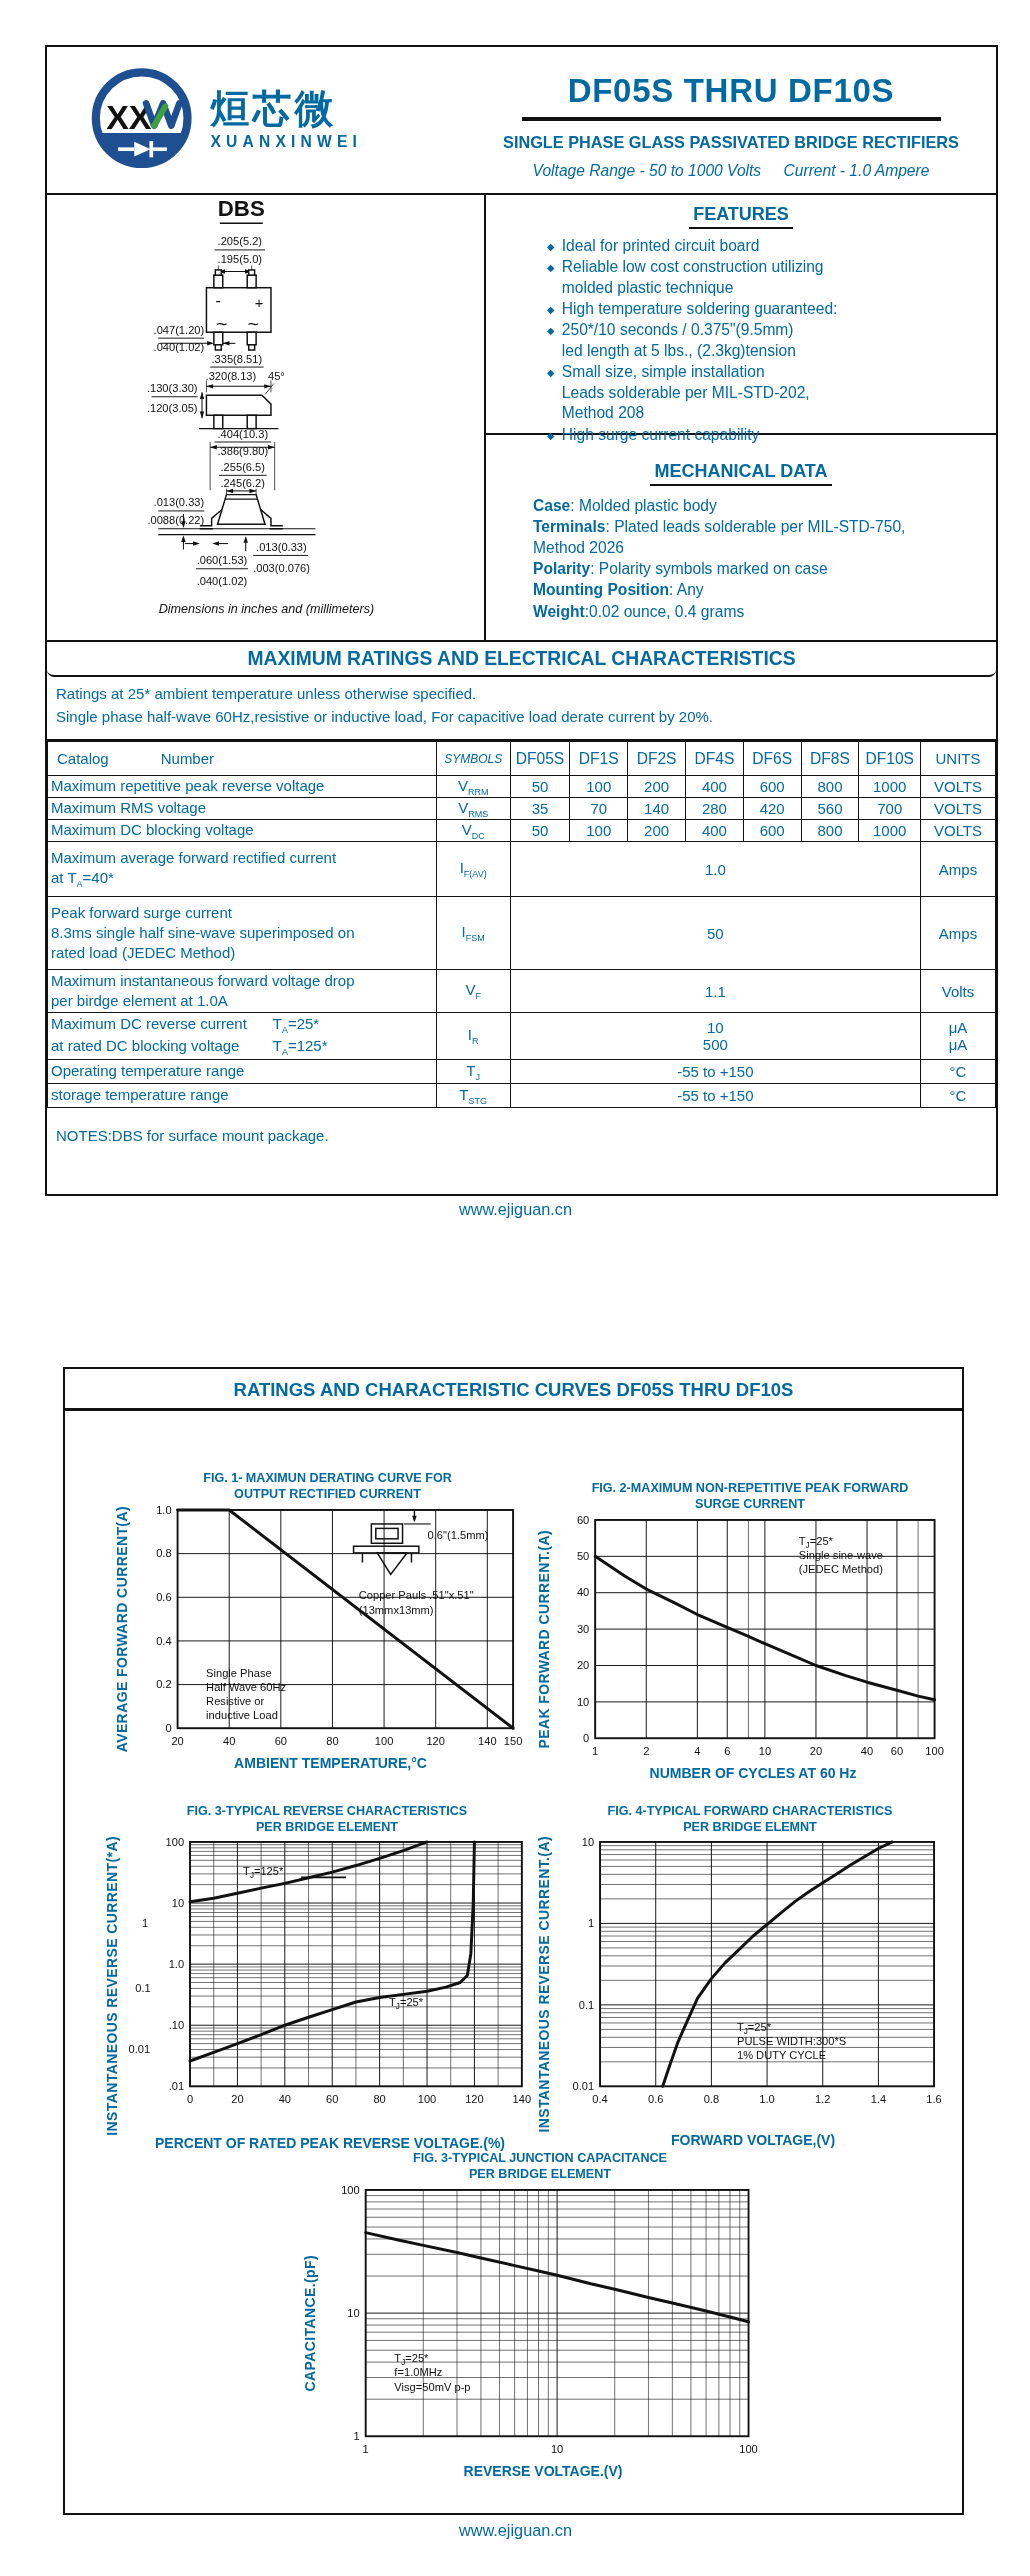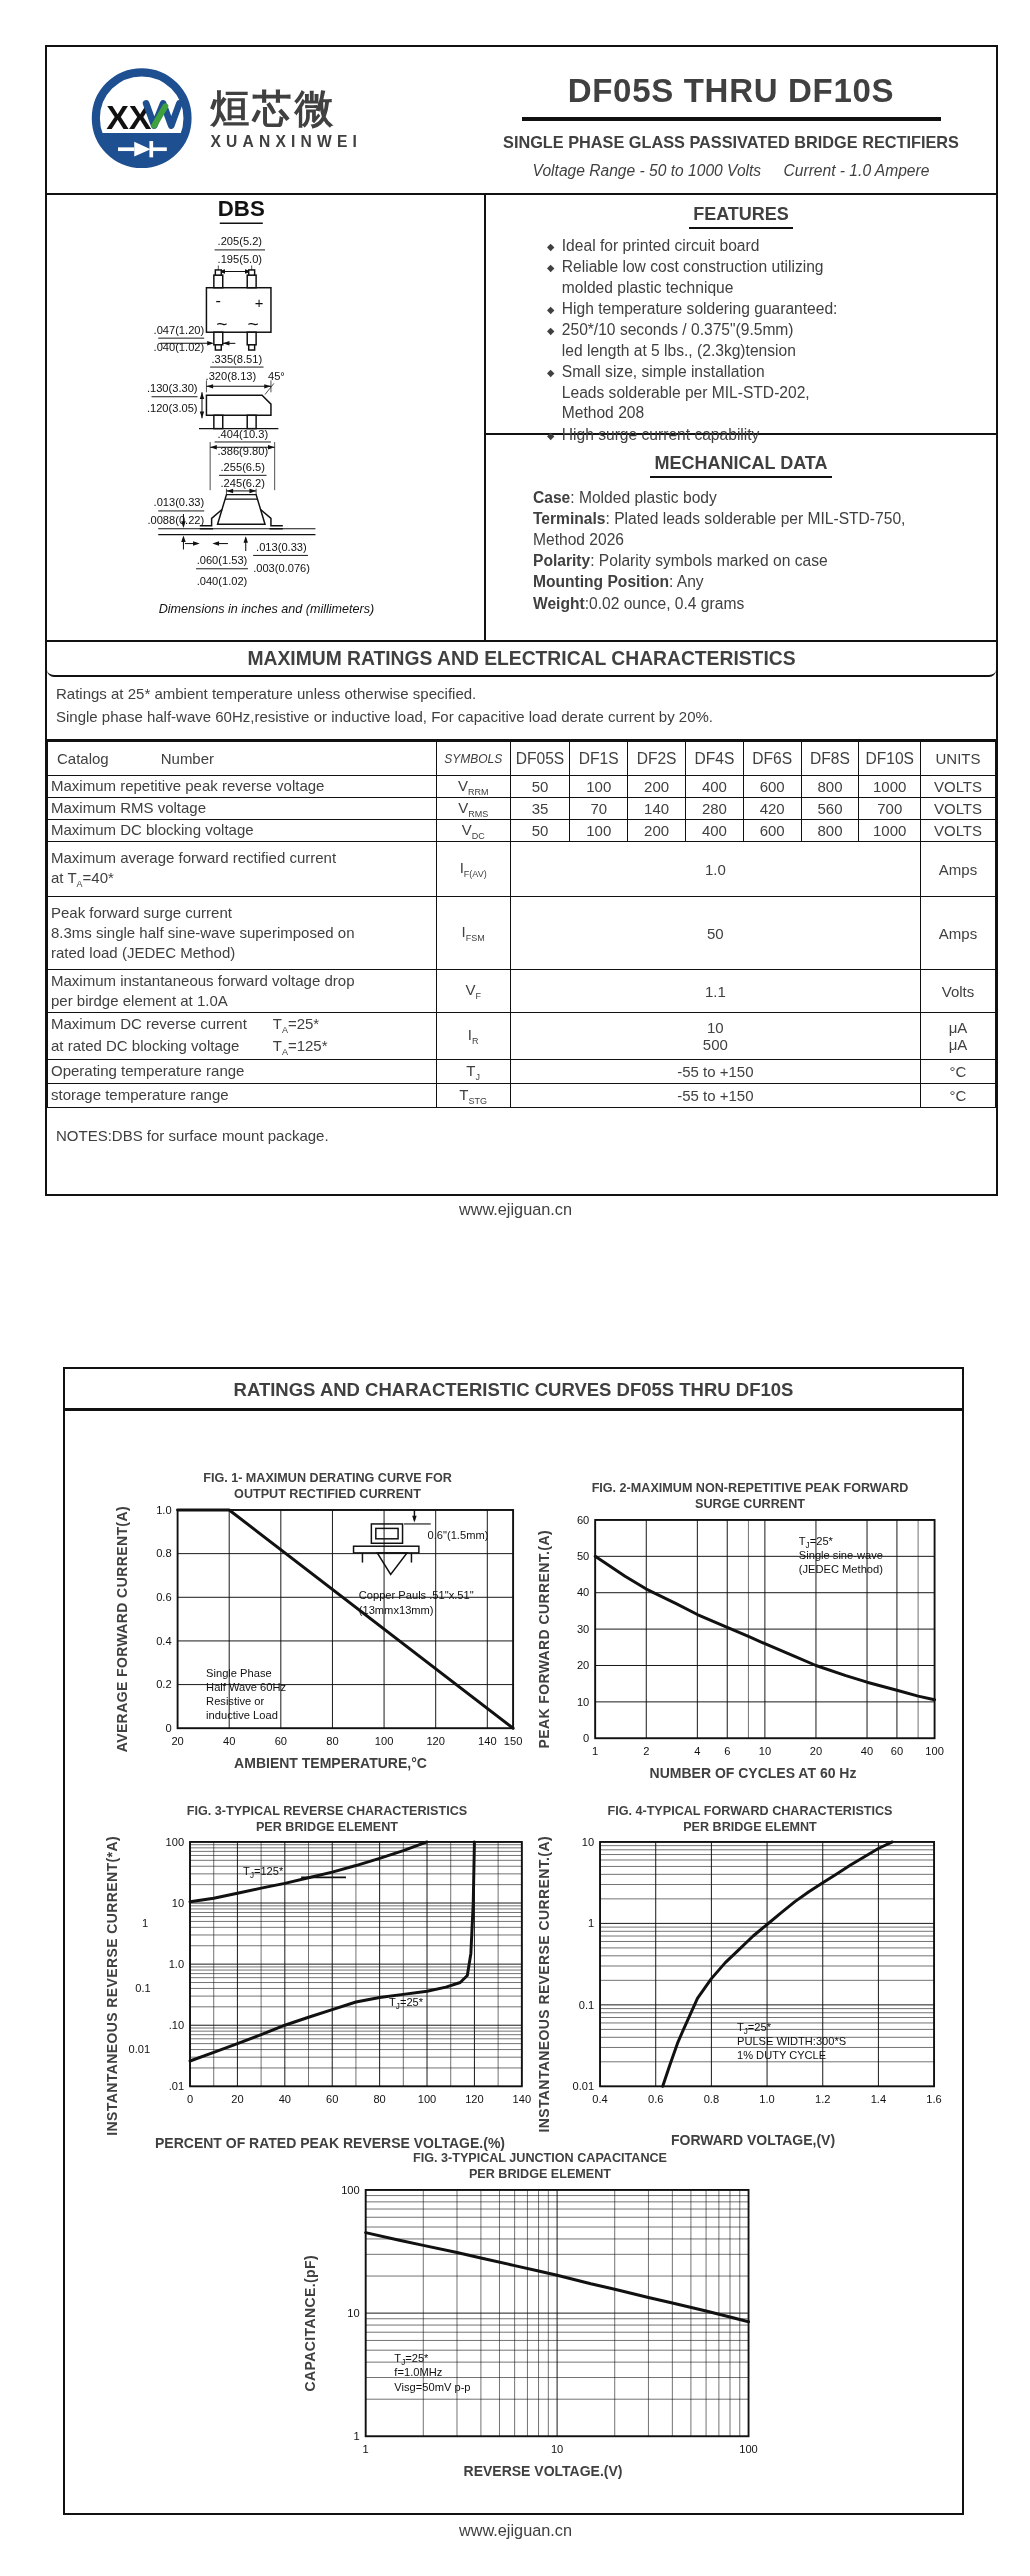--- a/index.html
+++ b/index.html
@@ -1,17 +1,17 @@
 <!DOCTYPE html>
 <html style="font-size:12px"><head>
 <meta charset="utf-8">
 <style>
   html,body{margin:0;padding:0;background:#fff;}
   *{box-sizing:border-box;font-family:"Liberation Sans",sans-serif;}
-  #canvas{position:relative;width:1031px;height:2576px;background:#fff;color:#404040;overflow:hidden;}
+  #canvas{position:relative;width:1031px;height:2576px;background:#fff;color:#0369a1;overflow:hidden;}
   
   .page1{position:absolute;left:45px;top:45px;width:953px;height:1151px;border:2.2px solid #111;background:#fff;}
   .hdr{height:148px;border-bottom:2.2px solid #111;display:flex;}
   .logo-wrap{width:434px;display:flex;align-items:center;padding-left:37px;}
   .logo-cjk{margin-left:4.5px;}
   .logo-cjk .cn{font-size:39px;font-weight:bold;letter-spacing:3px;line-height:1.05;}
   .logo-cjk .lat{font-size:15.6px;font-weight:bold;letter-spacing:5.2px;margin-top:3px;}
   .title-wrap{flex:1;display:flex;flex-direction:column;align-items:center;justify-content:center;padding-right:15px;}
   .doc-title{font-size:33px;font-weight:bold;letter-spacing:0.7px;margin-top:12px;}
   .title-rule{width:419px;height:3.7px;background:#111;margin:7.4px 0 12px 0;}
@@ -20,21 +20,21 @@
   .doc-volt span{margin:0 9px;}
   .content-row{display:flex;height:447px;border-bottom:2.2px solid #111;}
   .left-col{width:439px;border-right:2.2px solid #111;position:relative;}
   .right-col{flex:1;display:flex;flex-direction:column;}
   .features{height:240px;border-bottom:2.2px solid #111;padding-top:9px;}
   .sec-head{text-align:center;}
   .sec-head span{display:inline-block;font-size:18px;font-weight:bold;border-bottom:2.2px solid #111;padding:0 4.5px 1.5px 4.5px;}
   .feat-list{padding:7.4px 15px 0 61px;}
   .feat{display:flex;font-size:15.6px;line-height:1.32;margin-bottom:0.7px;}
   .feat .bullet{font-size:9.6px;margin:5.2px 7.4px 0 0;}
-  .mech{flex:1;padding-top:18px;}
+  .mech{flex:1;padding-top:26px;}
   .mech-lines{padding:9px 7.4px 0 47px;font-size:15.6px;line-height:1.36;}
   .banner{height:35px;border-bottom:2.2px solid #111;text-align:center;font-size:19.3px;font-weight:bold;line-height:34px;border-radius:7px;}
   .notes-block{height:64px;border-bottom:2.2px solid #111;padding:6px 0 0 9px;font-size:15px;line-height:1.5;}
   table.ratings{width:100%;border-collapse:collapse;}
   table.ratings td,table.ratings th{border:1.5px solid #111;padding:0 3px;font-weight:normal;}
   th.cat-h{font-size:15px;text-align:left;}
   th.cat-h .cat-inner{display:flex;gap:52px;padding-left:6px;}
   th.sym-h{font-style:italic;font-size:12px;text-align:center;}
   th.dev-h{font-size:15.6px;font-weight:bold;text-align:center;}
   th.unit-h{font-size:15px;font-weight:bold;text-align:center;}

